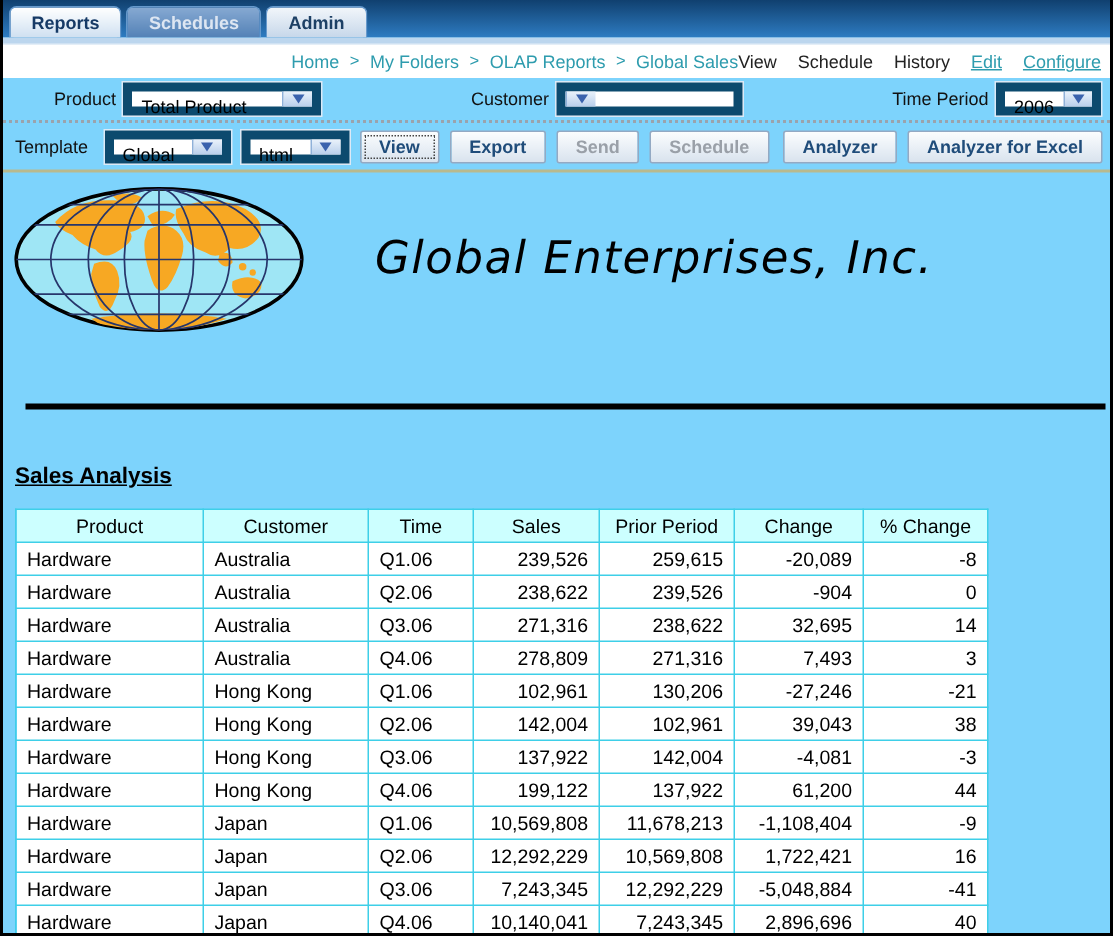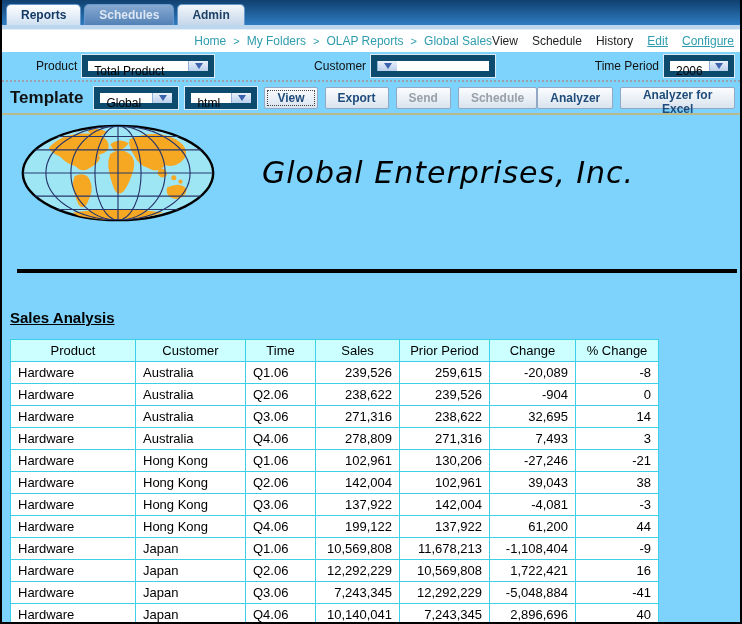--- a/index.html
+++ b/index.html
@@ -59,32 +59,32 @@
   .dd-arrow { width:0; height:0; border-left:4px solid transparent; border-right:4px solid transparent; border-top:6px solid #3a62ad; }
 
   .dotted-div { border-top:2px dotted #9aa3ad; margin:1px 0 0 0; }
 
   
   .temprow {
     height:31px; display:flex; align-items:center; justify-content:space-between;
     padding:0 5px 0 8px;
   }
   .tgroup { display:flex; align-items:center; gap:7px; }
-  .tlabel { font-size:17px; font-weight:bold; color:#111; margin-right:4px; }
+  .tlabel { font-size:12px; font-weight:normal; color:#111; margin-right:4px; }
   .btn {
     height:22px; padding:0 12px; font-size:12px; font-weight:bold; color:#1f4c7a;
     background:linear-gradient(#fbfdfe,#d9e3ee); border:1px solid #93a9c3; border-radius:2px;
     cursor:pointer; font-family:inherit;
   }
   .btn.disabled { color:#9aa0a8; cursor:default; }
   .btn.focused { outline:1px dotted #444; outline-offset:-4px; }
   .olive-div { border-top:2px solid #b9b98d; }
 
   
-  .logo-band { display:flex; align-items:center; padding:7px 0 0 16px; height:108px; }
+  .logo-band { display:flex; align-items:center; padding:7px 0 0 4px; height:108px; }
   .company-name {
     font-family:"DejaVu Sans","Liberation Sans",sans-serif;
     font-style:italic; font-size:30px; color:#000; margin-left:44px; letter-spacing:1px;
   }
   .black-rule { height:4px; background:#000; margin:46px 3px 0 15px; }
 
   
   .report-title {
     font-size:15px; font-weight:bold; text-decoration:underline; color:#000;
     margin:36px 0 0 8px;

